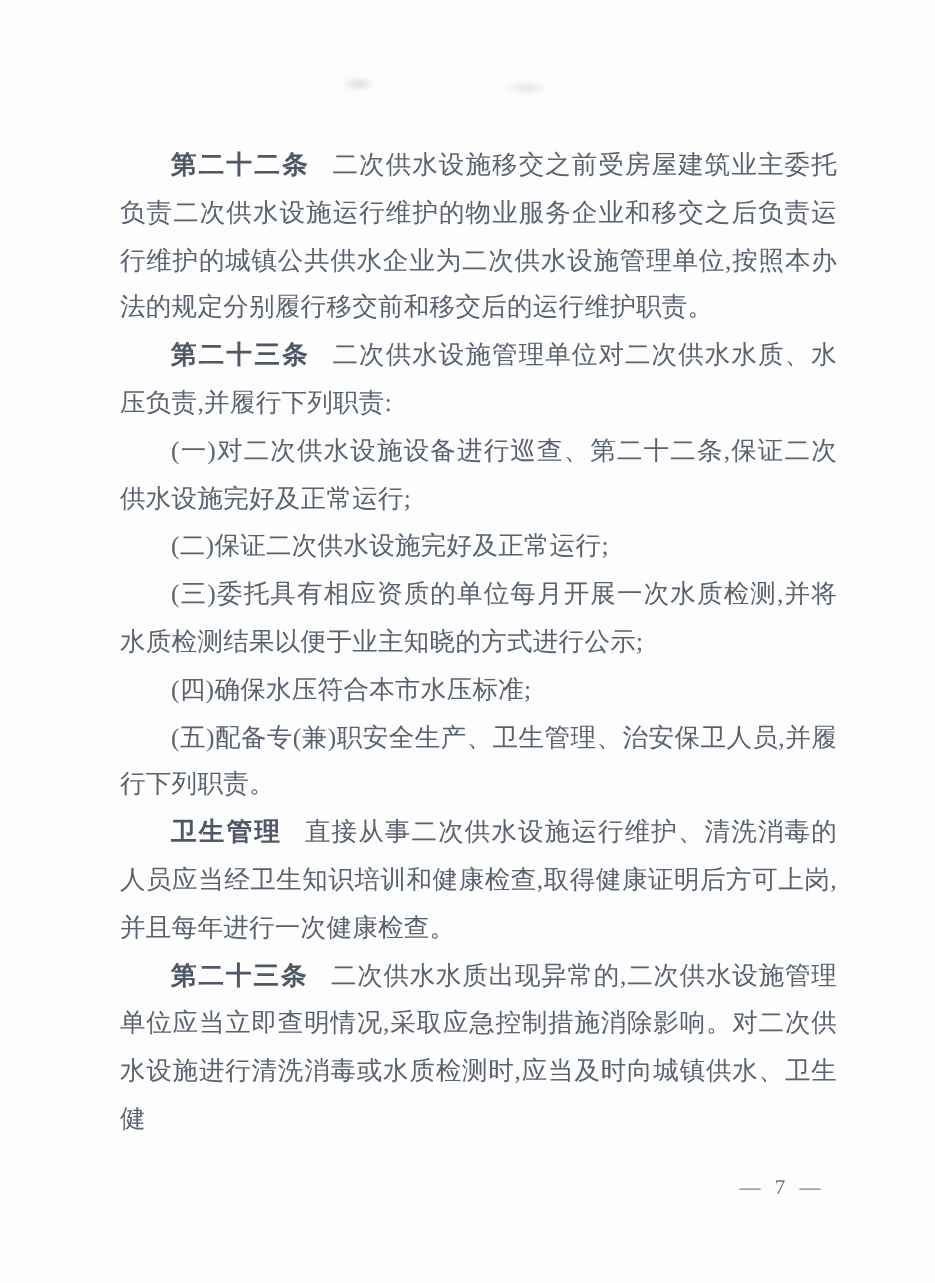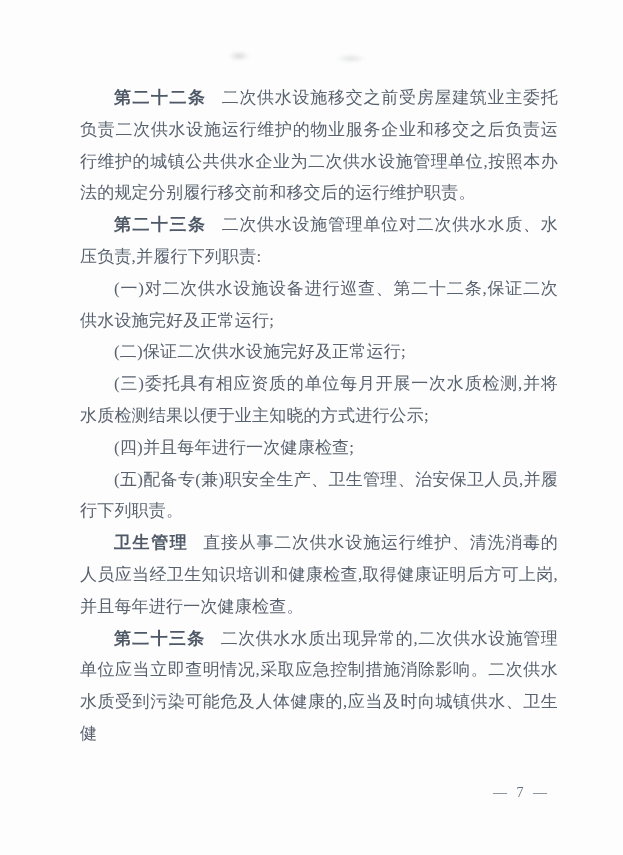--- a/index.html
+++ b/index.html
@@ -11,21 +11,21 @@
     position: relative;
     width: 623px;
     height: 855px;
     background: #fdfdfd;
     overflow: hidden;
     font-family: "Liberation Serif", serif;
   }
   .text-block {
     position: absolute;
     left: 80px;
-    top: 82px;
+    top: 94px;
     width: 478px;
     font-size: 17px;
     line-height: 31.8px;
     color: #59626f;
     text-align: justify;
     letter-spacing: 0.2px;
   }
   .text-block p {
     margin: 0;
     text-indent: 34px;
@@ -73,26 +73,26 @@
     <p><span class="article-heading">第二十二条</span><span>二次供水设施移交之前受房屋建筑业主委托负责二次供水设施运行维护的物业服务企业和移交之后负责运行维护的城镇公共供水企业为二次供水设施管理单位,按照本办法的规定分别履行移交前和移交后的运行维护职责。</span></p>
 
     <p><span class="article-heading">第二十三条</span><span>二次供水设施管理单位对二次供水水质、水压负责,并履行下列职责:</span></p>
 
     <p><span>(一)对二次供水设施设备进行巡查、第二十二条,保证二次供水设施完好及正常运行;</span></p>
 
     <p><span>(二)保证二次供水设施完好及正常运行;</span></p>
 
     <p><span>(三)委托具有相应资质的单位每月开展一次水质检测,并将水质检测结果以便于业主知晓的方式进行公示;</span></p>
 
-    <p><span>(四)并且每年进行一次健康检查;</span></p>
+    <p><span>(四)确保水压符合本市水压标准;</span></p>
 
     <p><span>(五)配备专(兼)职安全生产、卫生管理、治安保卫人员,并履行下列职责。</span></p>
 
     <p><span class="article-heading">卫生管理</span><span>直接从事二次供水设施运行维护、清洗消毒的人员应当经卫生知识培训和健康检查,取得健康证明后方可上岗,并且每年进行一次健康检查。</span></p>
 
 
-    <p><span class="article-heading">第二十三条</span><span>二次供水水质出现异常的,二次供水设施管理单位应当立即查明情况,采取应急控制措施消除影响。二次供水水质受到污染可能危及人体健康的,应当及时向城镇供水、卫生健</span></p>
+    <p><span class="article-heading">第二十三条</span><span>二次供水水质出现异常的,二次供水设施管理单位应当立即查明情况,采取应急控制措施消除影响。对二次供水设施进行清洗消毒或水质检测时,应当及时向城镇供水、卫生健</span></p>
 
   </div>
 
   <div class="page-number">— 7 —</div>
 
 </div>
 
 </body></html>

